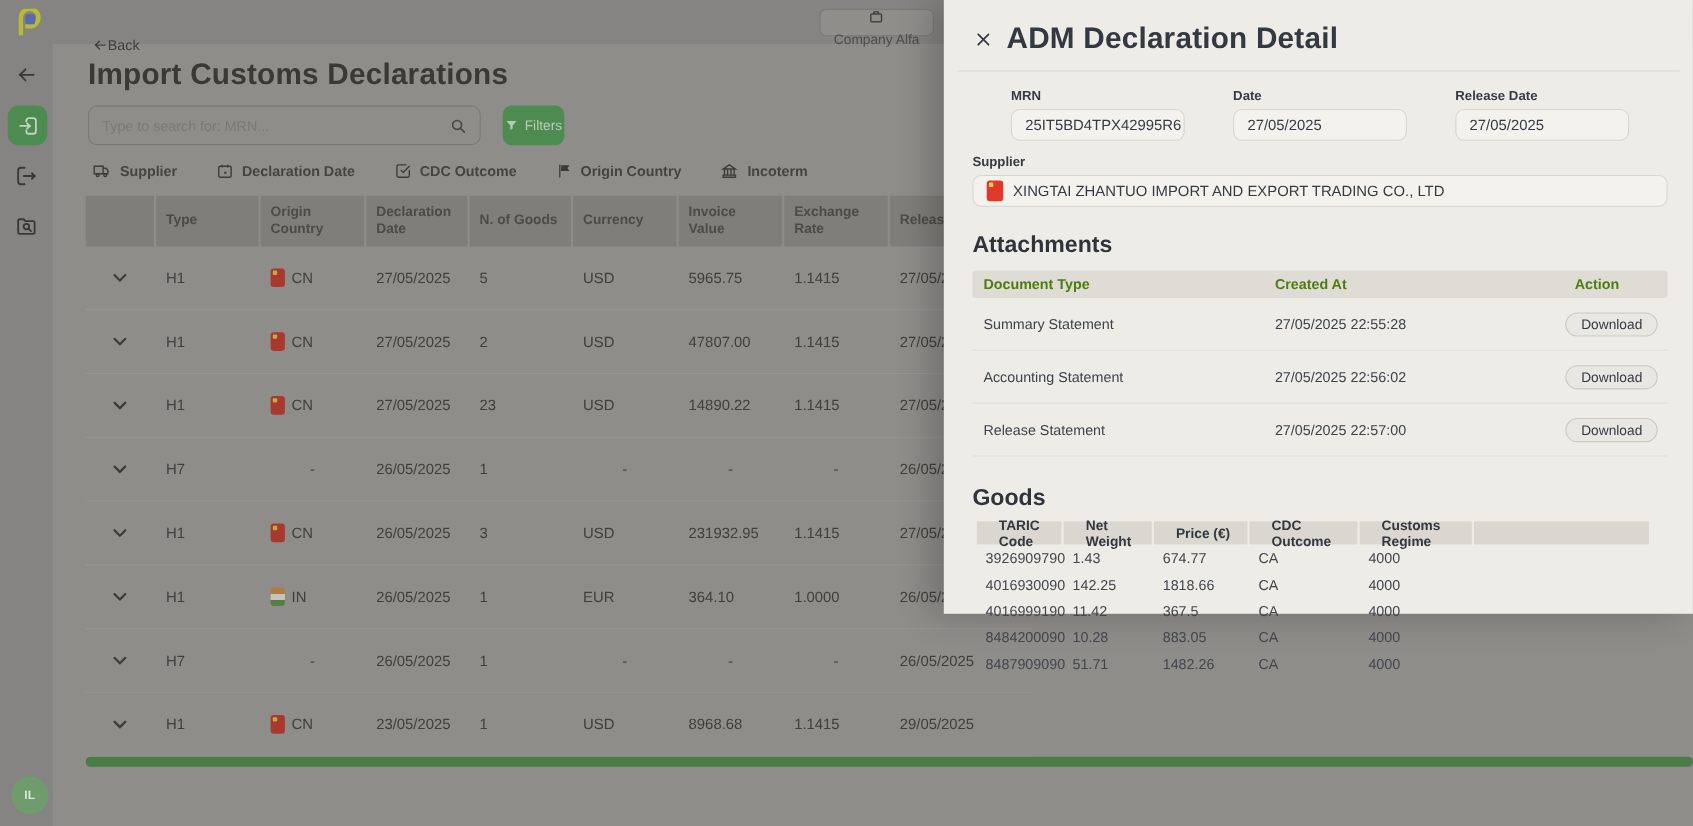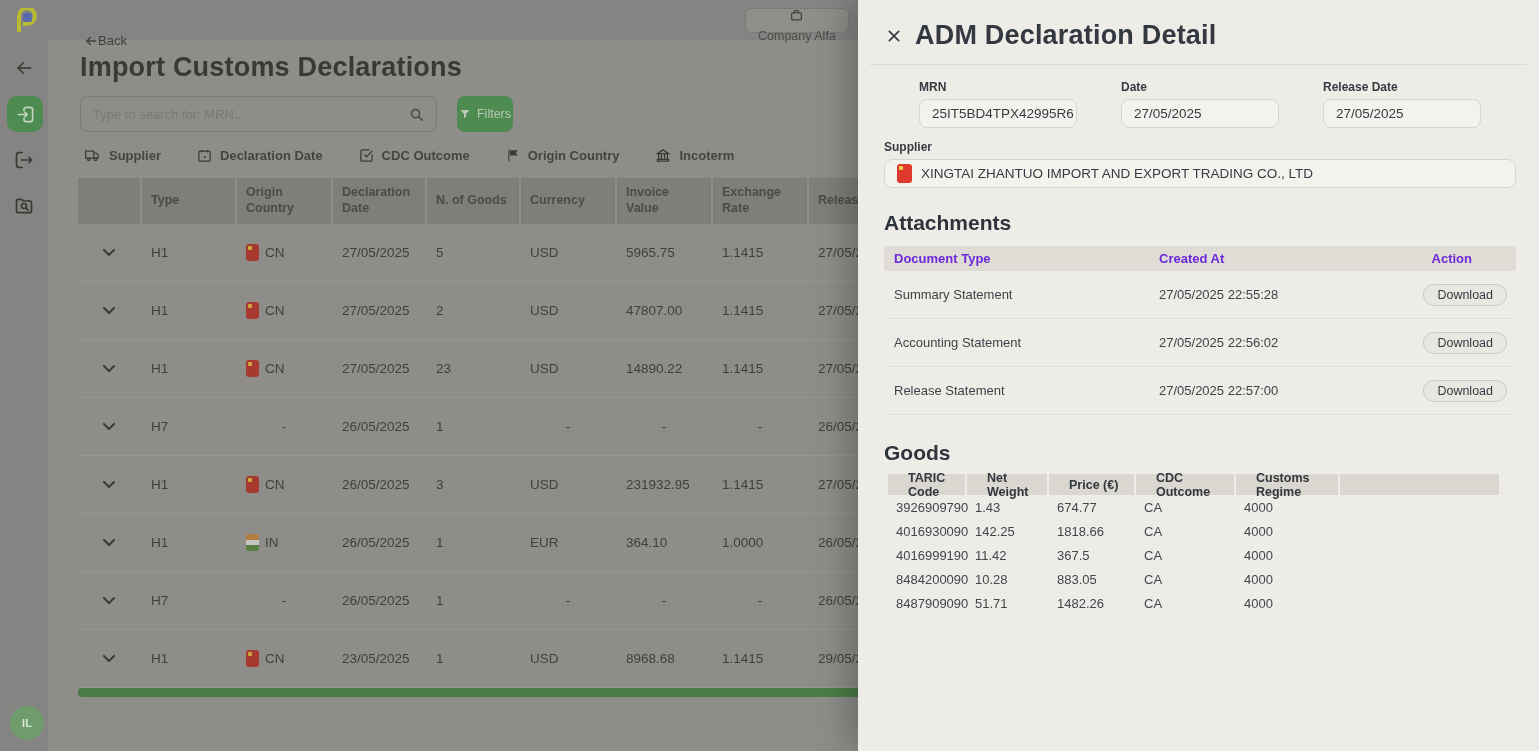--- a/index.html
+++ b/index.html
@@ -43,42 +43,42 @@
 
   .hscroll { position:absolute; left:78px; top:688px; width:1461px; height:9px; background:#4a7d46; border-radius:4px; }
 
   
   .flag { width:13px; height:17px; border-radius:3px; position:relative; flex:0 0 auto; }
   .flag.cn { background:#a8392f; }
   .flag.cn::after { content:""; position:absolute; left:2px; top:2px; width:4px; height:4px; background:#c9a83c; border-radius:1px; }
   .flag.in { background:linear-gradient(to bottom,#b07d41 0 33%,#c6c4be 33% 66%,#577e3f 66% 100%); }
 
   
-  .panel { position:absolute; left:858px; top:0; width:681px; height:751px; background:#edece6;
+  .panel { position:absolute; left:858px; top:0; width:681px; height:558px; background:#edece6;
     box-shadow:-12px 0 30px rgba(0,0,0,0.22); }
   .panel-head { margin:0 12px; padding:20px 14px 13px; border-bottom:1px solid #dcdad4;
     display:flex; align-items:center; gap:11px; }
   .panel-title { font-size:27px; font-weight:800; color:#333841; letter-spacing:.2px; }
   .close-btn { background:none; border:none; color:#333841; cursor:pointer; display:flex; padding:2px; }
 
   .panel-body { padding:15px 23px 0 26px; }
   .fields-row { display:flex; justify-content:center;gap:44px; }
   .field { width:158px; }
   .field-label { font-size:12px; font-weight:bold; color:#363b43; margin-bottom:5px; }
   .input { height:29px; background:#f3f2ed; border:1px solid #d7d5cf; border-radius:8px;
     display:flex; align-items:center; gap:9px; padding:0 12px; font-size:13.5px; color:#363b43; }
   .supplier-field { margin-top:12px; }
   .panel .flag { width:15px; height:19px; }
   .panel .flag.cn { background:#df392c; }
   .panel .flag.cn::after { background:#f2d24d; }
 
   .section-title { font-size:21px; font-weight:800; color:#2f343c; }
   .attach-section { margin-top:23px; }
   .attach-head, .attach-row { display:grid; grid-template-columns:265px 249px 1fr; align-items:center; }
-  .attach-head { margin-top:11px; background:#dedcd5; height:25px; font-size:13px; font-weight:bold; color:#6d28d9; border-radius:2px; }
+  .attach-head { margin-top:11px; background:#dedcd5; height:25px; font-size:13px; font-weight:bold; color:#4d7c0f; border-radius:2px; }
   .attach-head .hc { padding-left:10px; }
   .attach-head .hc.action { display:flex; justify-content:flex-end; padding-right:44px; }
   .attach-row { height:48px; border-bottom:1px solid #e2e0da; font-size:13px; color:#3e434a; }
   .attach-row .ac { padding-left:10px; }
   .attach-row .ac.action { display:flex; justify-content:flex-end; padding-right:9px; }
   .dl-btn { height:22px; padding:0 13px; border-radius:12px; background:#e9e7e2; border:1px solid #ccc9c3;
     font-size:12.5px; color:#363b43; cursor:pointer; font-family:inherit; }
 
   .goods-section { margin-top:26px; }
   .goods-table { width:611px; margin-top:9px; margin-left:4px; }

